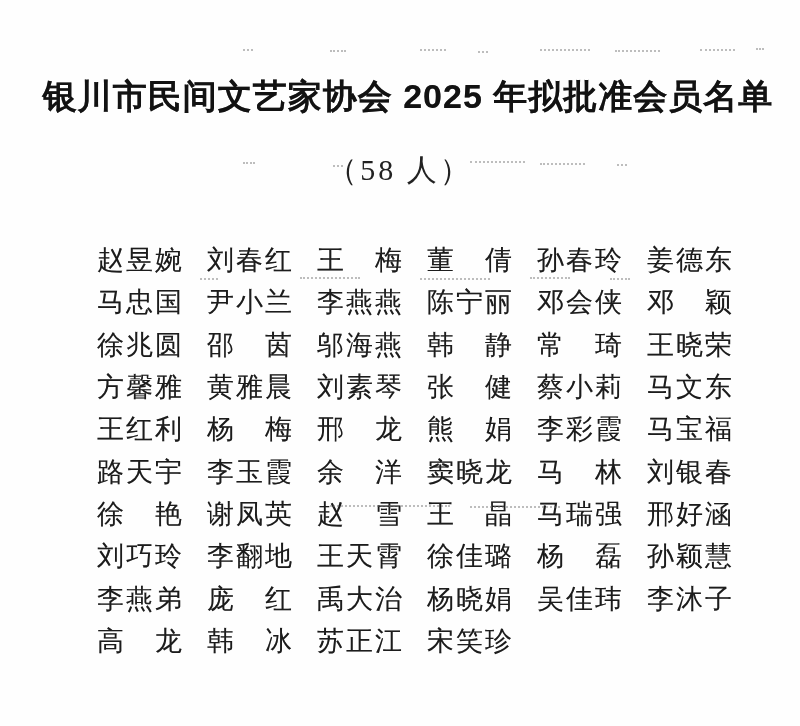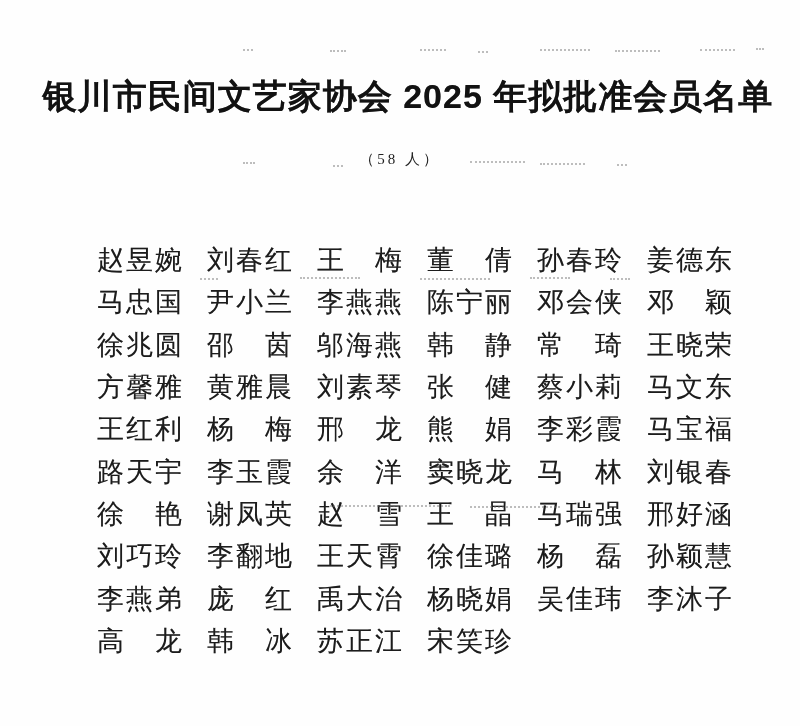--- a/index.html
+++ b/index.html
@@ -27,21 +27,21 @@
     color: #121212;
     text-shadow: 0 0 0.6px rgba(0,0,0,0.55);
     white-space: nowrap;
   }
   .subtitle {
     position: absolute;
     top: 150px;
     left: 0;
     width: 100%;
     text-align: center;
-    font-size: 15px;
+    font-size: 30px;
     letter-spacing: 3px;
     color: #222;
   }
   .member-grid {
     position: absolute;
     left: 97px;
     top: 239px;
     display: grid;
     grid-template-columns: repeat(6, 85px);
     column-gap: 25px;

